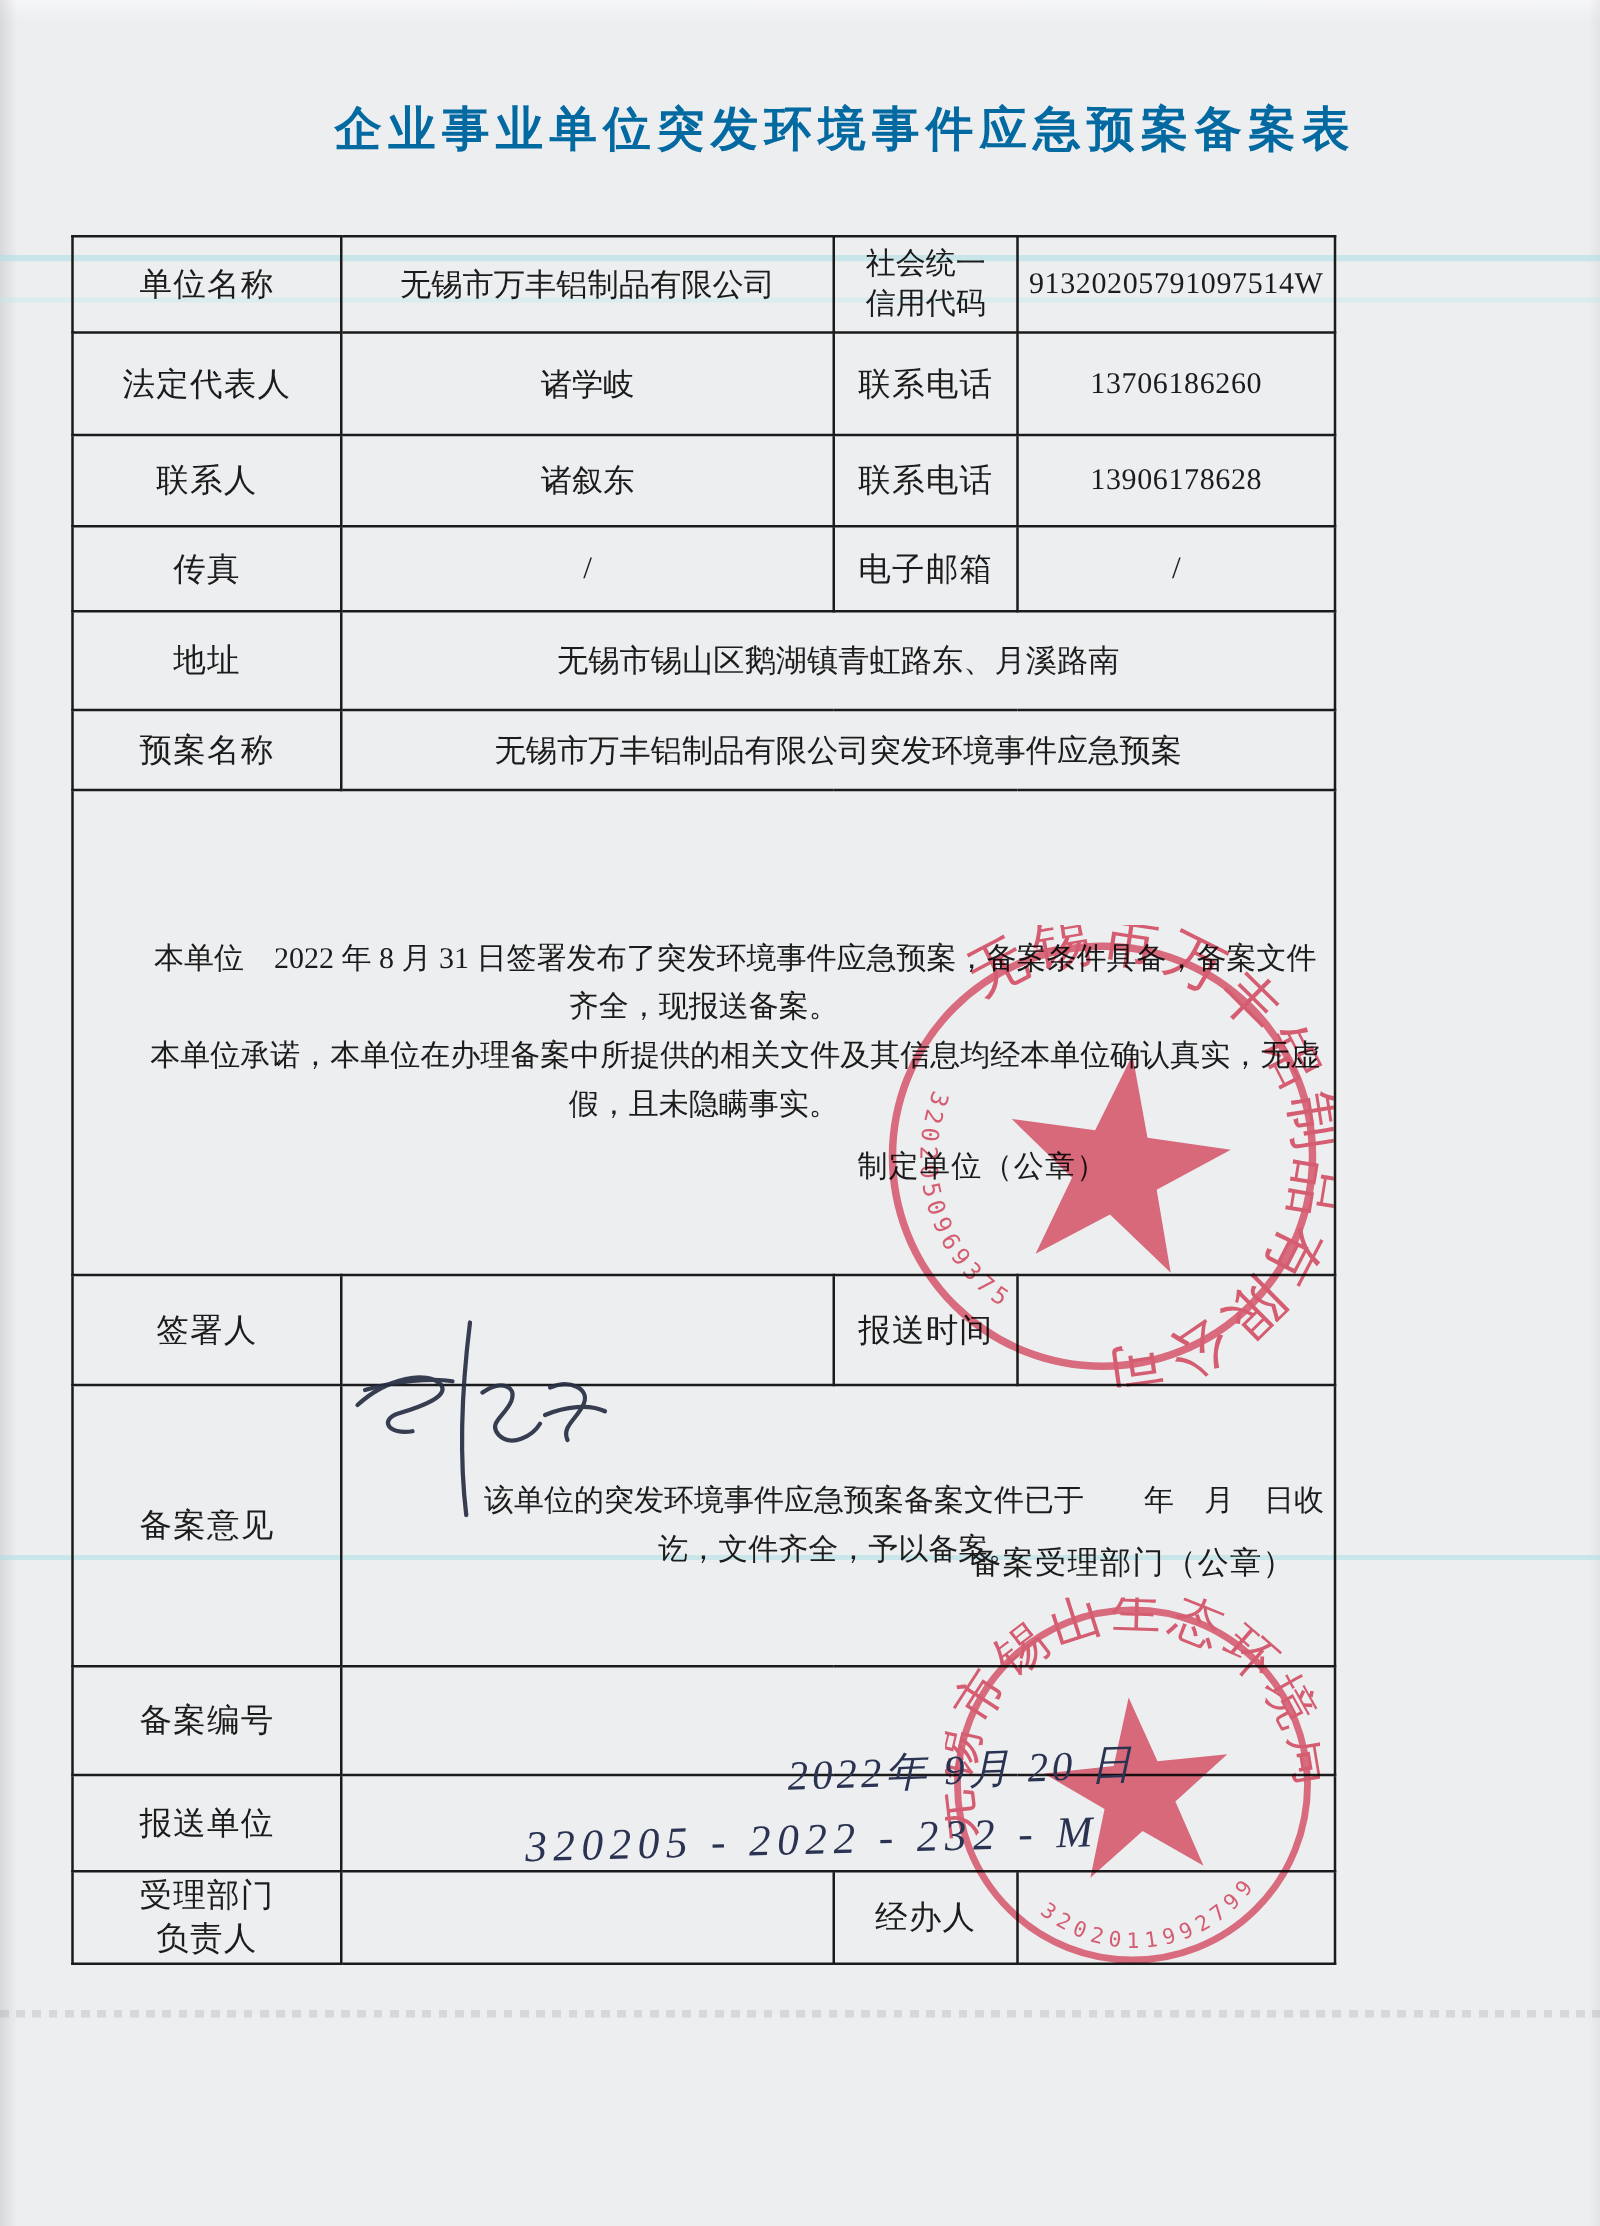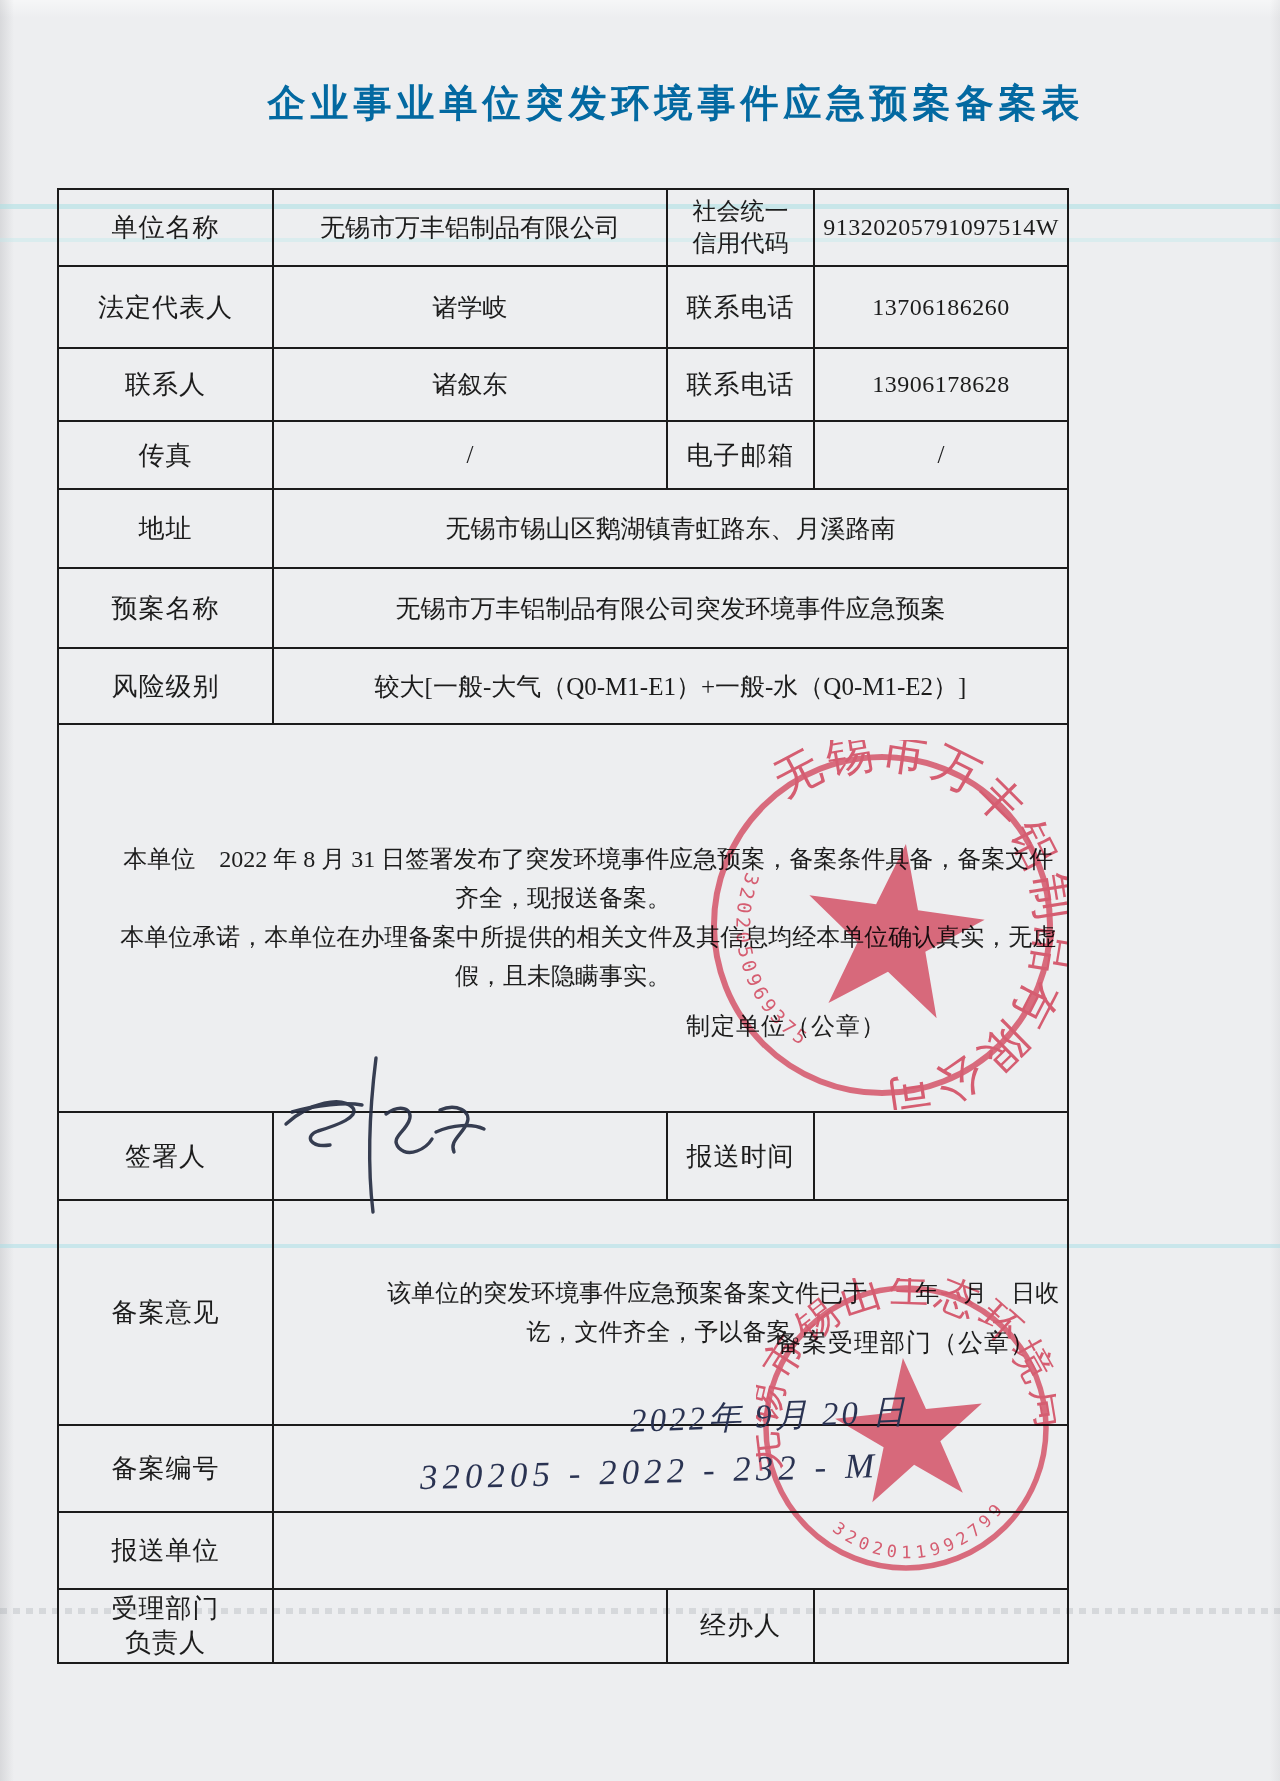--- a/index.html
+++ b/index.html
@@ -119,27 +119,23 @@
       <tr style="height:68px">
         <td class="lbl">传真</td>
         <td class="val">/</td>
         <td class="lbl">电子邮箱</td>
         <td class="val">/</td>
       </tr>
       <tr style="height:79px">
         <td class="lbl">地址</td>
         <td class="val" colspan="3">无锡市锡山区鹅湖镇青虹路东、月溪路南</td>
       </tr>
-      <tr style="height:80px">
+      <tr style="height:64px">
         <td class="lbl">预案名称</td>
         <td class="val" colspan="3">无锡市万丰铝制品有限公司突发环境事件应急预案</td>
-      </tr>
-      <tr style="height:76px">
-        <td class="lbl">风险级别</td>
-        <td class="val" colspan="3">较大[一般-大气（Q0-M1-E1）+一般-水（Q0-M1-E2）]</td>
       </tr>
       <tr style="height:388px">
         <td class="decl" colspan="4">
           <p>本单位　2022 年 8 月 31 日签署发布了突发环境事件应急预案，备案条件具备，备案文件齐全，现报送备案。</p>
           <p>本单位承诺，本单位在办理备案中所提供的相关文件及其信息均经本单位确认真实，无虚假，且未隐瞒事实。</p>
           <div class="seal-caption">制定单位（公章）</div>
         </td>
       </tr>
       <tr style="height:88px">
         <td class="lbl">签署人</td>

